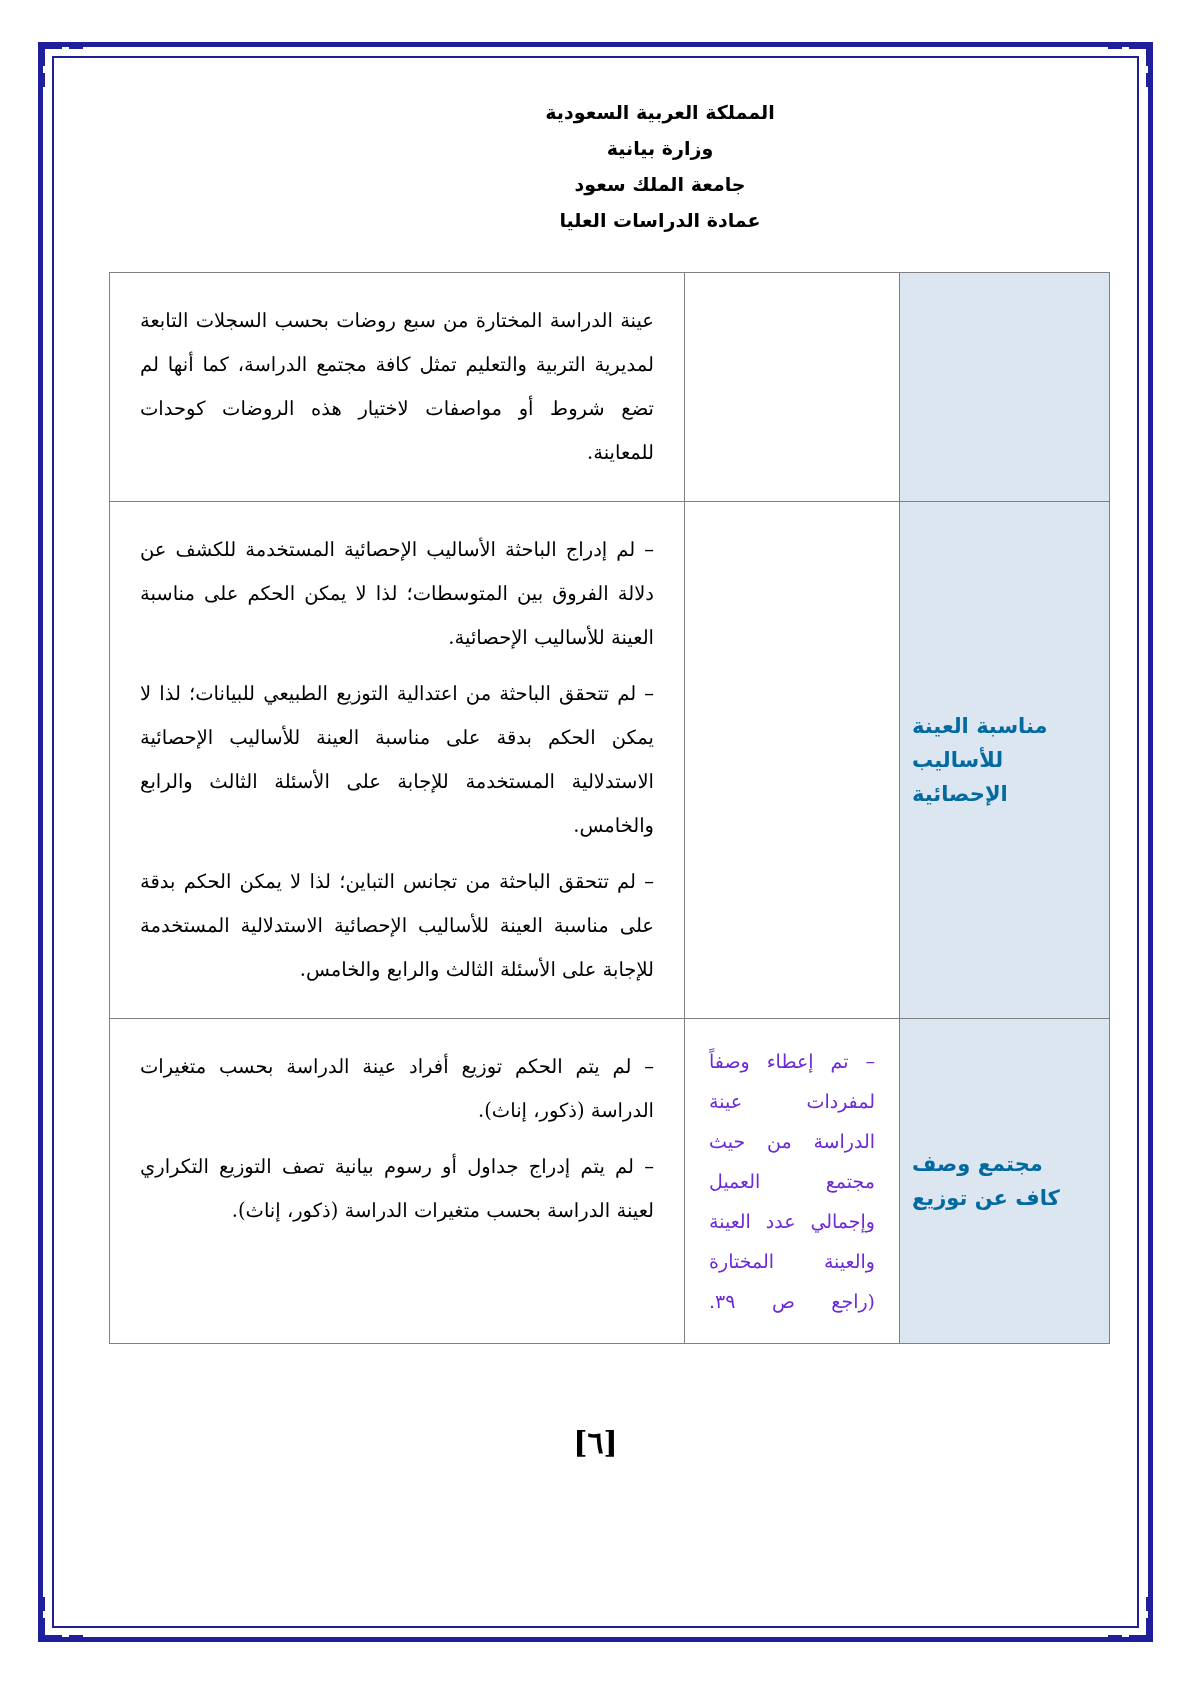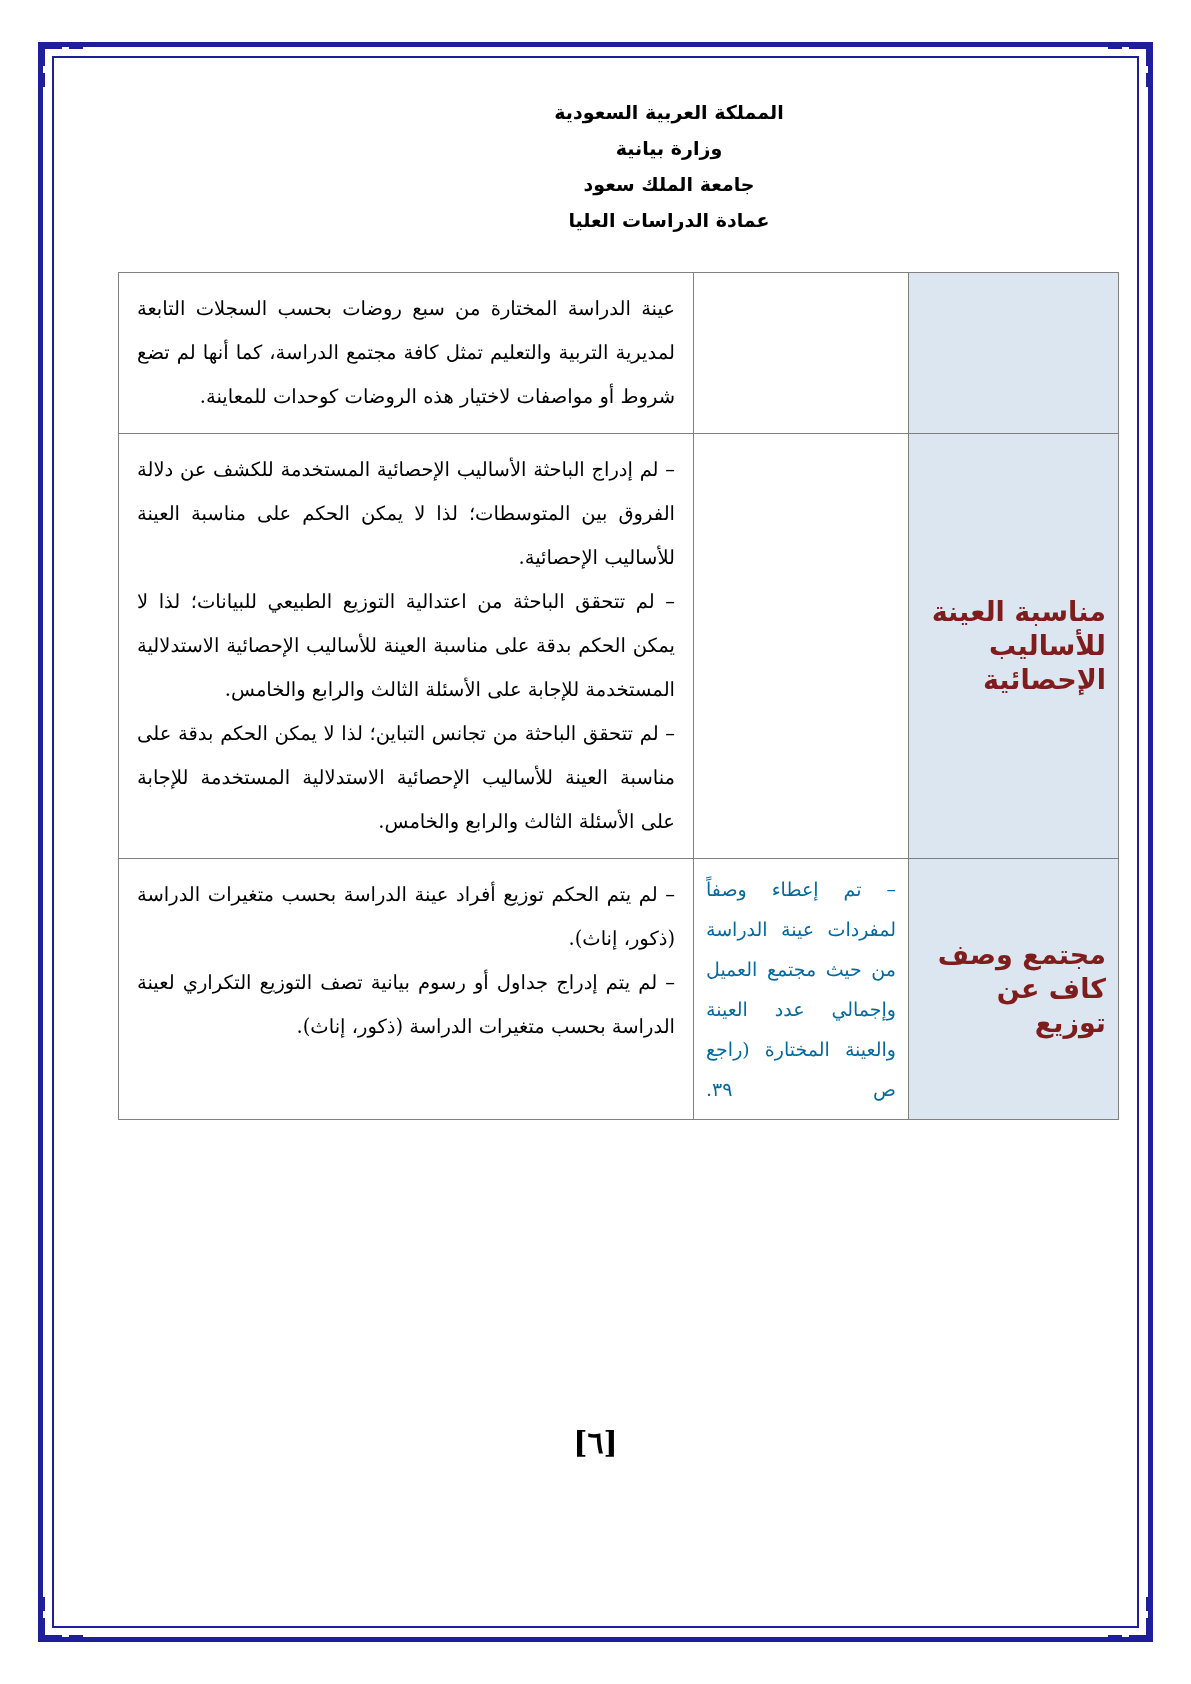--- a/index.html
+++ b/index.html
@@ -54,21 +54,21 @@
   .tick-b-l { left: 26px;  bottom: -3px; width: 14px; height: 5px; }
   .tick-b-r { right: 26px; bottom: -3px; width: 14px; height: 5px; }
   .tick-l-t { left: -3px;  top: 26px;    width: 5px; height: 14px; }
   .tick-l-b { left: -3px;  bottom: 26px; width: 5px; height: 14px; }
   .tick-r-t { right: -3px; top: 26px;    width: 5px; height: 14px; }
   .tick-r-b { right: -3px; bottom: 26px; width: 5px; height: 14px; }
 
   
   .content {
     position: absolute;
-    left: 89px;
+    left: 80px;
     top: 80px;
     width: 1030px;
   }
 
   
   .letterhead {
     text-align: center;
     margin-right: auto;
     margin-left: 0;
     width: 100%;
@@ -103,51 +103,51 @@
   .col-label  { width: 210px; }
   .col-desc   { width: 215px; }
   .col-notes  { width: 575px; }
 
   td.label-cell {
     background: #dce6f1;
     text-align: center;
     vertical-align: middle;
   }
   .label-text {
-    color: #7f1d1d;
+    color: #0369a1;
     font-weight: bold;
-    font-size: 27px;
+    font-size: 21px;
     line-height: 34px;
-    text-align: right;
+    text-align: left;
     font-family: "DejaVu Sans", "Liberation Sans", sans-serif;
   }
 
   td.desc-cell {
     font-family: "DejaVu Serif", "Liberation Serif", serif;
     font-size: 19px;
     line-height: 40px;
-    color: #0369a1;
+    color: #6d28d9;
     text-align: justify;
     text-align-last: justify;
     vertical-align: middle;
   }
 
   td.notes-cell {
     font-family: "DejaVu Serif", "Liberation Serif", serif;
     font-size: 19.5px;
     line-height: 44px;
     color: #000;
     text-align: justify;
     text-align-last: justify;
     vertical-align: top;
     padding: 14px 18px;
   }
   td.notes-cell.v-center { vertical-align: middle; }
 
-  .para { margin: 0; }
+  .para { margin: 12px; }
   .para + .para { margin-top: 0; }
   .para-last { text-align-last: right; }
 
   
   .page-number {
     position: absolute;
     left: 0;
     right: 0;
     top: 1425px;
     text-align: center;

